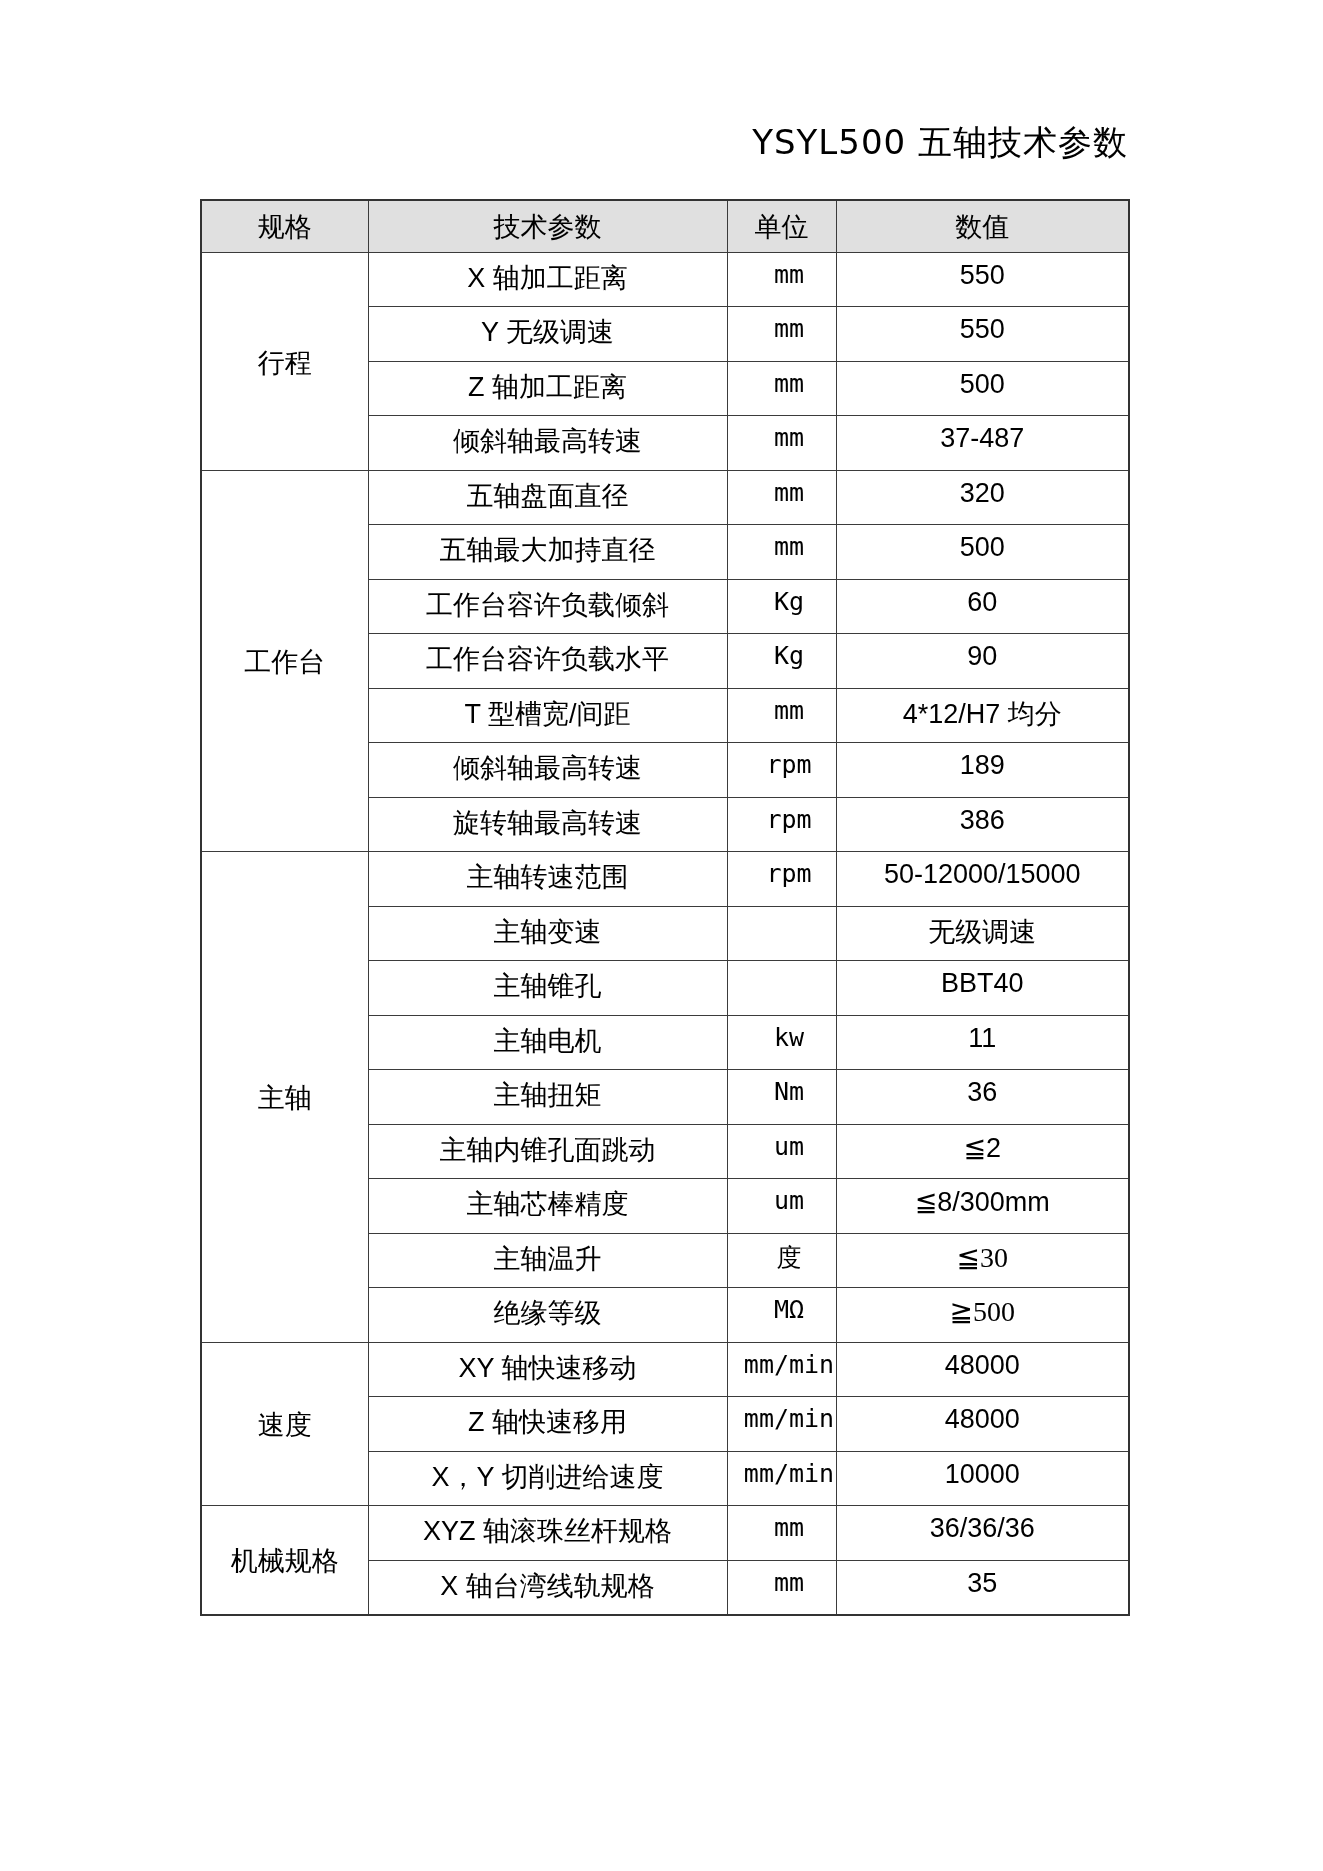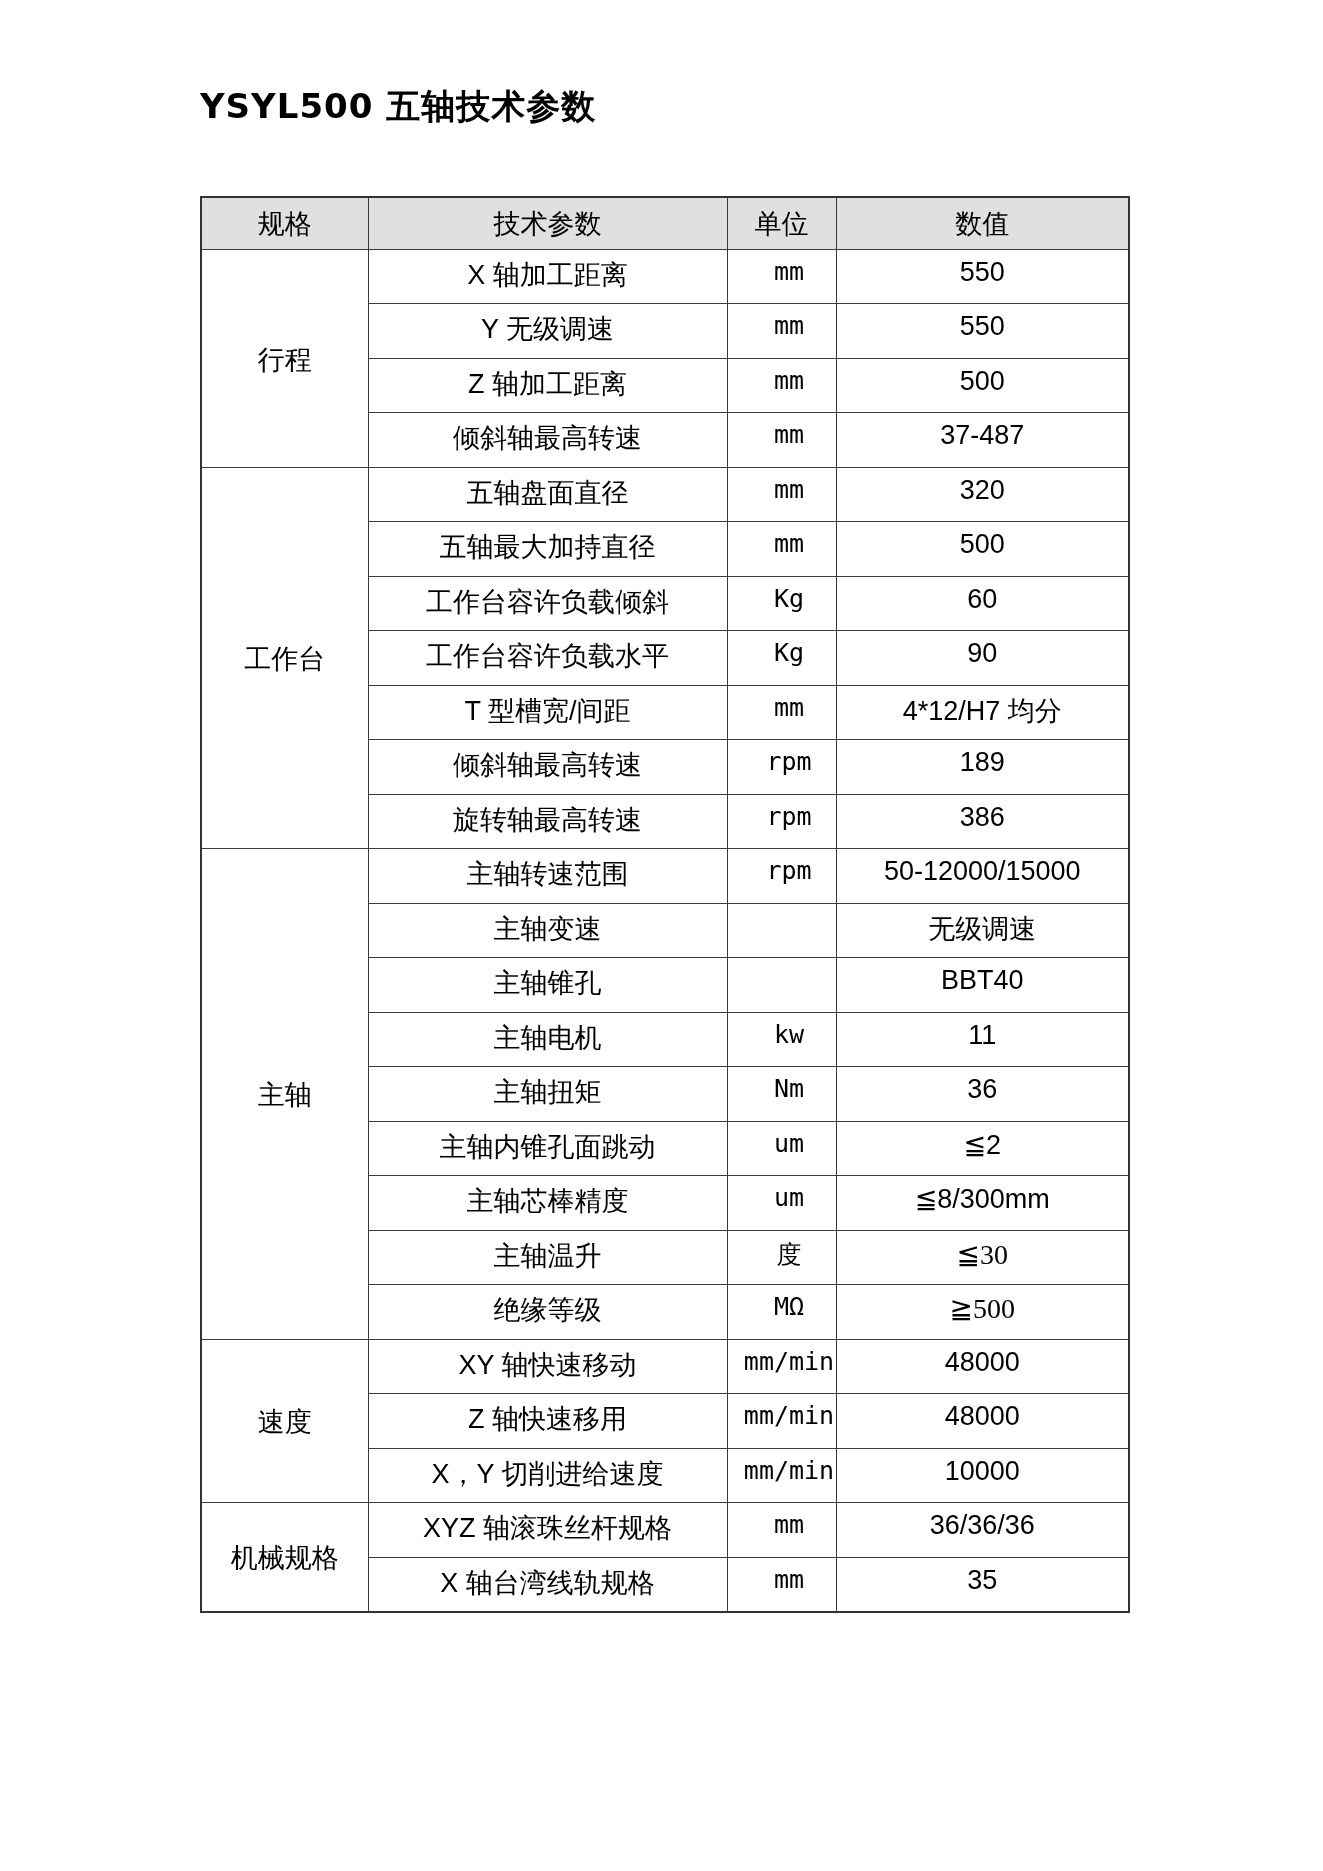--- a/index.html
+++ b/index.html
@@ -15,29 +15,29 @@
     color: #000000;
     font-family: "Liberation Sans", "DejaVu Sans", sans-serif;
   }
   .doc {
     position: absolute;
     left: 200px;
     top: 0;
     width: 928px;
   }
   .page-title {
-    margin-top: 84px;
-    text-align: left;
+    margin-top: 120px;
+    text-align: right;
     font-size: 34px;
-    font-weight: bold;
+    font-weight: normal;
     letter-spacing: 1px;
     font-family: "DejaVu Sans", sans-serif;
   }
   table.spec-table {
-    margin-top: 66px;
+    margin-top: 33px;
     width: 928px;
     border-collapse: collapse;
     table-layout: fixed;
     border: 2px solid #333333;
   }
   .spec-table th, .spec-table td {
     border: 1.5px solid #3b3b3b;
     box-sizing: border-box;
     text-align: center;
     overflow: hidden;

